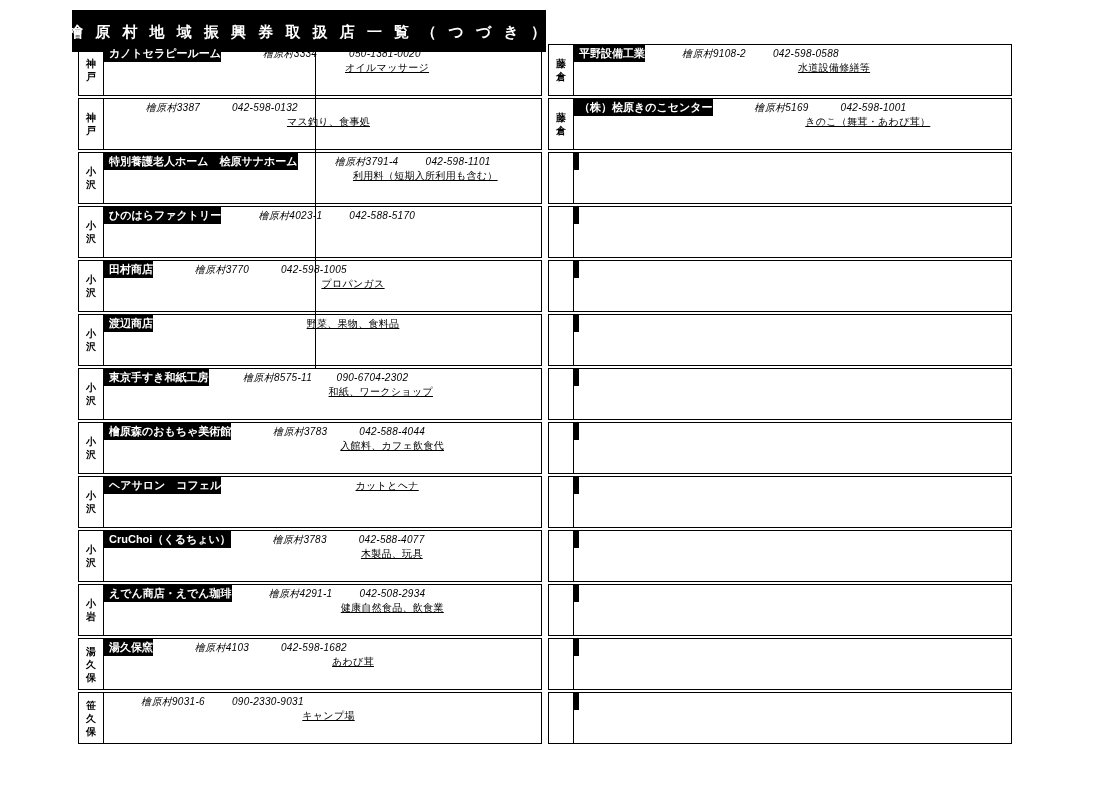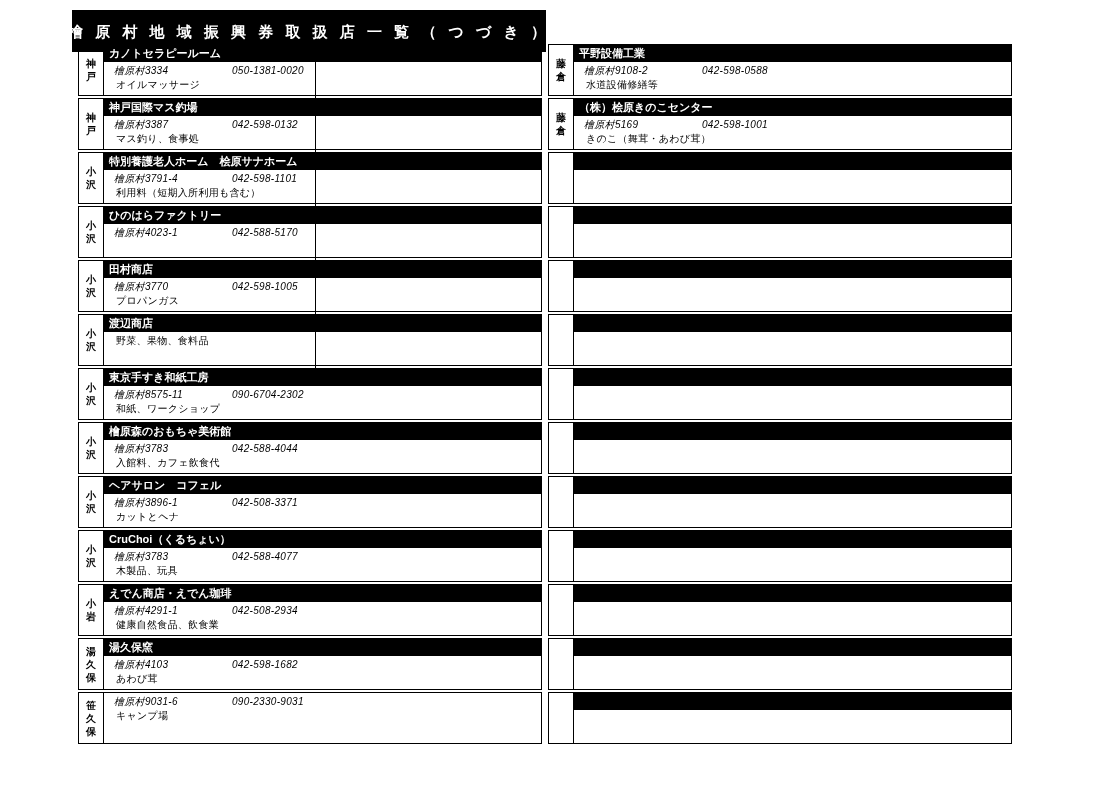--- a/index.html
+++ b/index.html
@@ -78,21 +78,22 @@
   }
   .tag span {
     display: block;
   }
   .body {
     flex: 1;
     border: 1px solid #000000;
     border-left: none;
     box-sizing: border-box;
     display: flex;
-    flex-direction: column;
+    flex-direction: row;
+    text-align: center;
   }
   .name-row {
     background: #000000;
     color: #ffffff;
     font-size: 11px;
     font-weight: bold;
     height: 17px;
     line-height: 17px;
     padding-left: 5px;
     box-sizing: border-box;
@@ -116,20 +117,21 @@
     min-width: 118px;
   }
   .tel {
     white-space: nowrap;
   }
   .line2 {
     font-size: 10px;
     line-height: 14px;
     letter-spacing: 0.3px;
     padding-left: 2px;
+    text-decoration: underline;
   }
 
   
   .entry.empty .tag {
     color: transparent;
   }
   .entry.empty .name-row {
     background: #000000;
   }
 
@@ -172,21 +174,20 @@
         </div>
       </div>
     </div>
 
     <div class="entry">
       <div class="tag">
         <span>神</span>
         <span>戸</span>
       </div>
       <div class="body">
-        <div class="name-row">神戸国際マス釣場</div>
         <div class="detail">
           <div class="line1">
             <div class="addr">檜原村3387</div>
             <div class="tel">042-598-0132</div>
           </div>
           <div class="line2">マス釣り、食事処</div>
         </div>
       </div>
     </div>
 
@@ -288,24 +289,20 @@
     </div>
 
     <div class="entry">
       <div class="tag">
         <span>小</span>
         <span>沢</span>
       </div>
       <div class="body">
         <div class="name-row">ヘアサロン　コフェル</div>
         <div class="detail">
-          <div class="line1">
-            <div class="addr">檜原村3896-1</div>
-            <div class="tel">042-508-3371</div>
-          </div>
           <div class="line2">カットとヘナ</div>
         </div>
       </div>
     </div>
 
     <div class="entry">
       <div class="tag">
         <span>小</span>
         <span>沢</span>
       </div>

